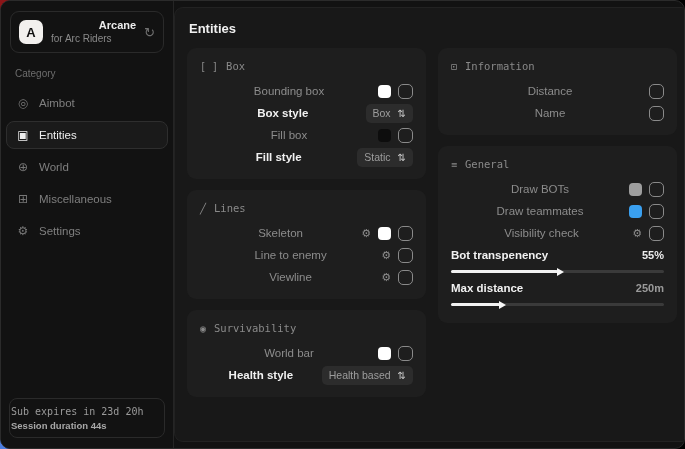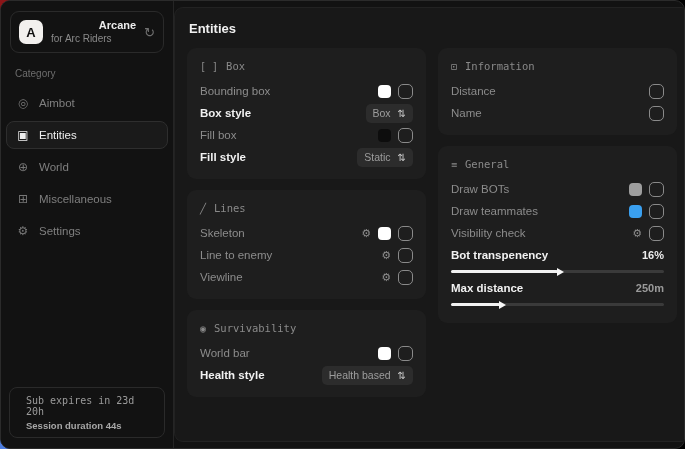--- a/index.html
+++ b/index.html
@@ -58,21 +58,21 @@
   }
   .nav-item .ic { width:14px; text-align:center; font-size:12px; color:#777; }
   .nav-item.active {
     background:#1a1a1a; border-color:#2e2e2e; color:#ededed;
   }
   .nav-item.active .ic { color:#ededed; }
   .sb-spacer { flex:1; }
   .expiry-card {
     margin:0 8px;
     border:1px solid #2a2a2a; border-radius:8px;
-    padding:7px 9px 6px 16px;
+    padding:7px 9px 6px 1px;
   }
   .expiry-line1 { font-family:"DejaVu Sans Mono",monospace; font-size:10px; color:#9b9b9b; }
   .expiry-line2 { font-size:9.5px; color:#a8a8a8; margin-top:3px; font-weight:bold; }
   
   .main-wrap { flex:1; padding:6px 6px 6px 0; }
   .main {
     height:100%;
     background:#181818;
     border:1px solid #222222;
     border-radius:9px;
@@ -90,20 +90,21 @@
     display:flex; align-items:center; gap:8px;
     color:#8a8a8a;
     font-family:"DejaVu Sans Mono",monospace;
     font-size:10.5px;
     margin:2px 0 8px 0;
   }
   .panel-head .ic { font-size:10px; color:#8a8a8a; }
   .row {
     display:flex; align-items:center;
     height:22px;
+    text-align:center;
   }
   .row-label { flex:1; font-size:11.5px; color:#8c8c8c; }
   .row-label.strong { color:#f1f1f1; font-weight:bold; }
   .ctrls { display:flex; align-items:center; gap:7px; }
   .swatch {
     width:13px; height:13px; border-radius:4px; cursor:pointer;
   }
   .checkbox {
     width:15px; height:15px; border-radius:5px;
     border:1.5px solid #8a8a8a; background:transparent; cursor:pointer;
@@ -332,21 +333,21 @@
             <span class="row-label">Visibility check</span>
             <span class="ctrls">
               <span class="gear">⚙</span>
               <span class="checkbox"></span>
             </span>
           </div>
 
           <div class="slider-row">
             <div class="slider-top">
               <span class="row-label strong">Bot transpenency</span>
-              <span class="slider-val">16%</span>
+              <span class="slider-val">55%</span>
             </div>
             <div class="track">
               <div class="fill" style="width: 50%;"></div>
             </div>
           </div>
 
           <div class="slider-row">
             <div class="slider-top">
               <span class="row-label strong">Max distance</span>
               <span class="slider-val dim">250m</span>

